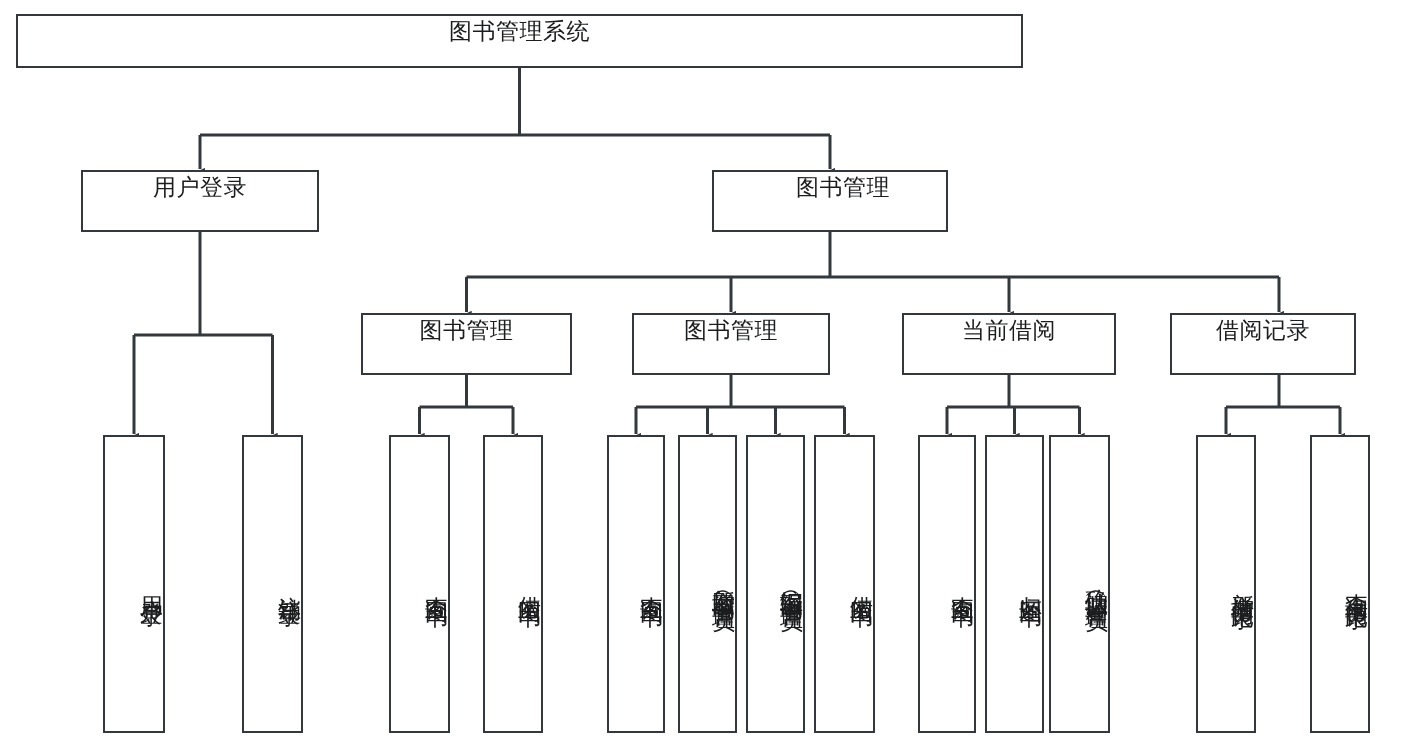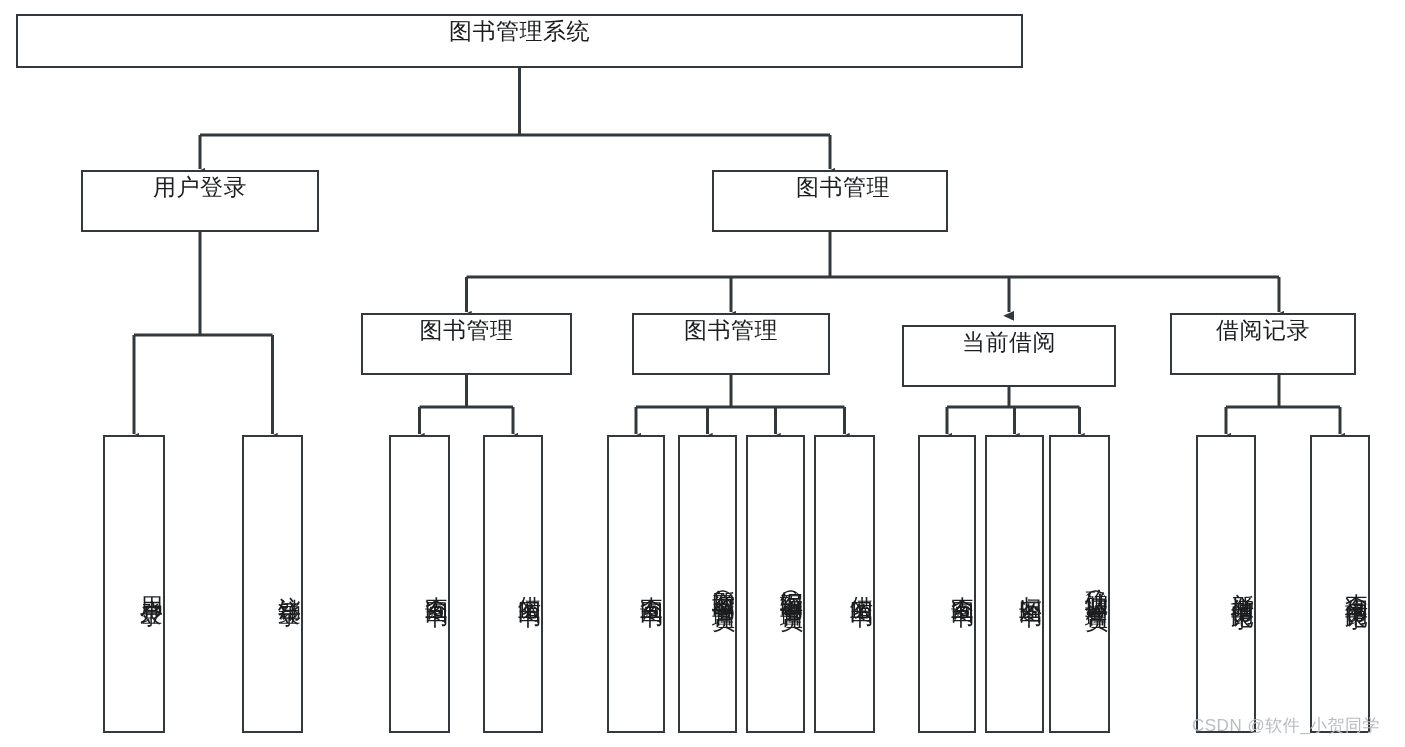--- a/index.html
+++ b/index.html
@@ -119,21 +119,21 @@
       </div>
       <div class="node h" style="left: 712px; top: 170px; width: 236px; height: 62px; padding-left: 26px;">
         <span>图书管理</span>
       </div>
       <div class="node h" style="left: 361px; top: 313px; width: 211px; height: 62px;">
         <span>图书管理</span>
       </div>
       <div class="node h" style="left: 632px; top: 313px; width: 198px; height: 62px;">
         <span>图书管理</span>
       </div>
-      <div class="node h" style="left: 902px; top: 313px; width: 214px; height: 62px; margin-top: 12px;">
+      <div class="node h" style="left: 902px; top: 313px; width: 214px; height: 62px;">
         <span>当前借阅</span>
       </div>
       <div class="node h" style="left: 1170px; top: 313px; width: 186px; height: 62px;">
         <span>借阅记录</span>
       </div>
       <div class="node v" style="left: 103px; top: 435px; width: 62px; height: 298px;">
         <span class="vtext">用户登录</span>
       </div>
       <div class="node v" style="left: 242px; top: 435px; width: 61px; height: 298px;">
         <span class="vtext">注销登录</span>
@@ -166,15 +166,14 @@
         <span class="vtext">确认归还（管理员）</span>
       </div>
       <div class="node v" style="left: 1196px; top: 435px; width: 60px; height: 298px;">
         <span class="vtext">新增借阅记录</span>
       </div>
       <div class="node v" style="left: 1310px; top: 435px; width: 60px; height: 298px;">
         <span class="vtext">查询借阅记录</span>
       </div>
     </div>
 
-  <div class="watermark" style="left: 1192px; top: 714px;">CSDN @软件_小贺同学</div>
 
 </div>
 
 </body></html>

